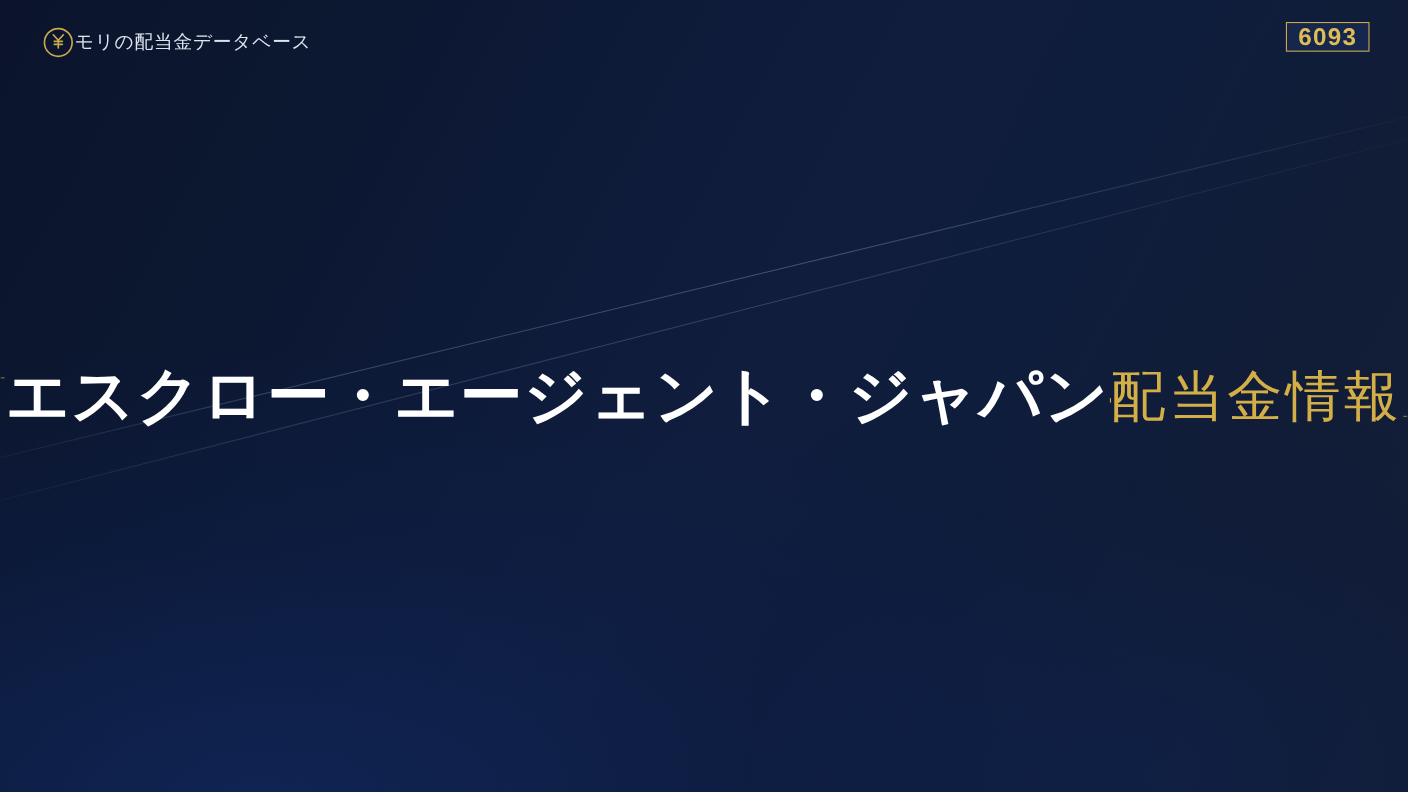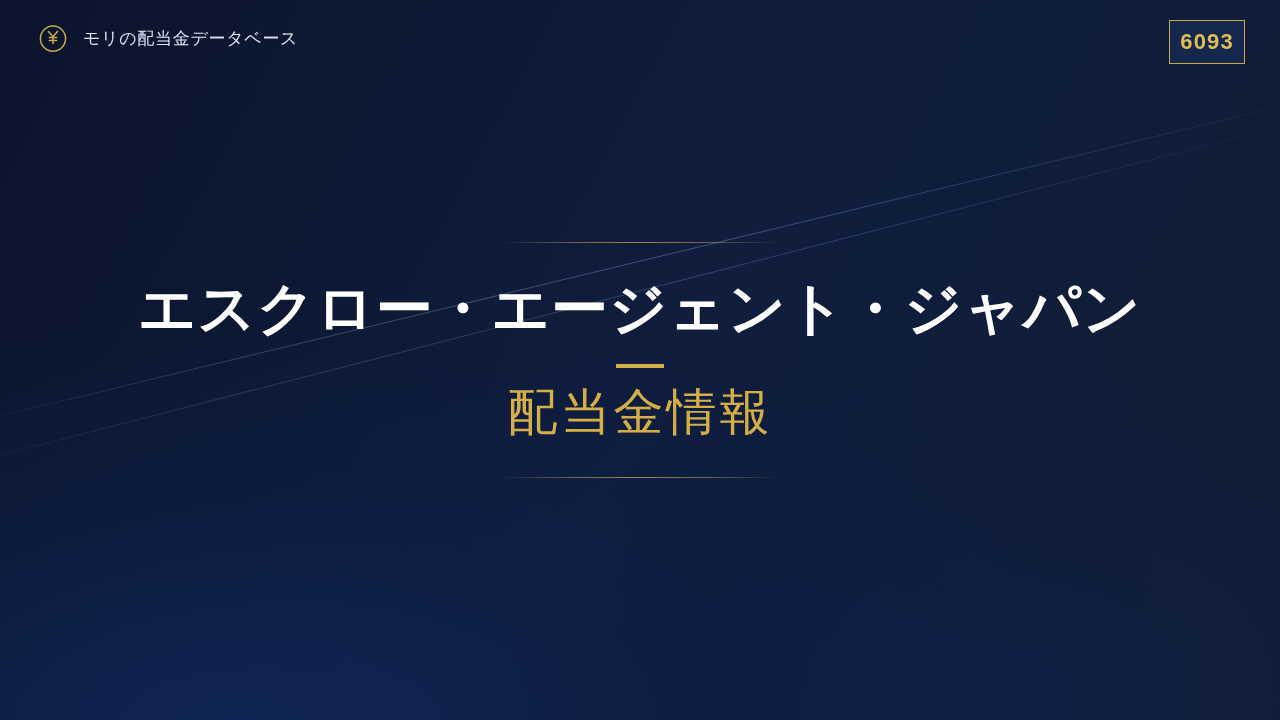--- a/index.html
+++ b/index.html
@@ -84,39 +84,38 @@
     width: 1280px;
     height: 76px;
     display: flex;
     align-items: center;
     box-sizing: border-box;
     padding: 0 32px 0 38px;
   }
   #brand {
     display: flex;
     align-items: center;
-    gap: 15px;
   }
   #logo-icon {
     width: 30px;
     height: 30px;
     display: block;
   }
   #brand-name {
     color: #dde4f0;
     font-size: 17px;
     letter-spacing: 0.7px;
     white-space: nowrap;
   }
   #ticker-badge {
     position: absolute;
     right: 35px;
     top: 20px;
     min-width: 74px;
-    height: 44px;
+    height: 27px;
     box-sizing: border-box;
     border: 1px solid #c8a84a;
     background: rgba(26,47,92,0.55);
     color: #e0bc55;
     font-size: 22px;
     font-weight: bold;
     letter-spacing: 1.2px;
     display: flex;
     align-items: center;
     justify-content: center;
@@ -124,21 +123,21 @@
   }
 
   
   #center {
     position: absolute;
     left: 0;
     top: 0;
     width: 1280px;
     height: 720px;
     display: flex;
-    flex-direction: column;
+    flex-direction: row;
     align-items: center;
     justify-content: center;
   }
   .rule {
     width: 280px;
     height: 1px;
     background: linear-gradient(90deg,
        rgba(190,160,80,0.0) 0%,
        rgba(198,168,88,0.55) 28%,
        rgba(206,176,94,0.72) 50%,

